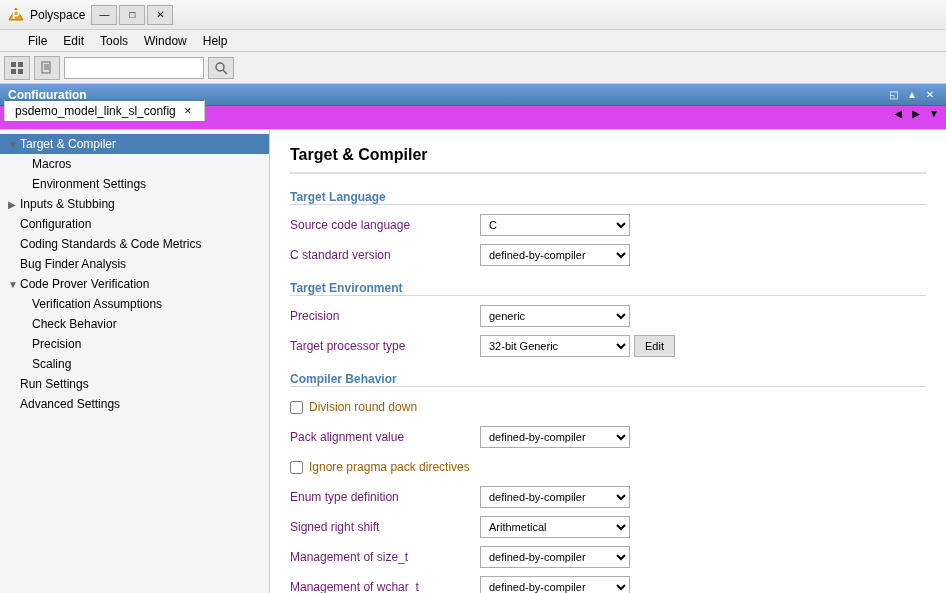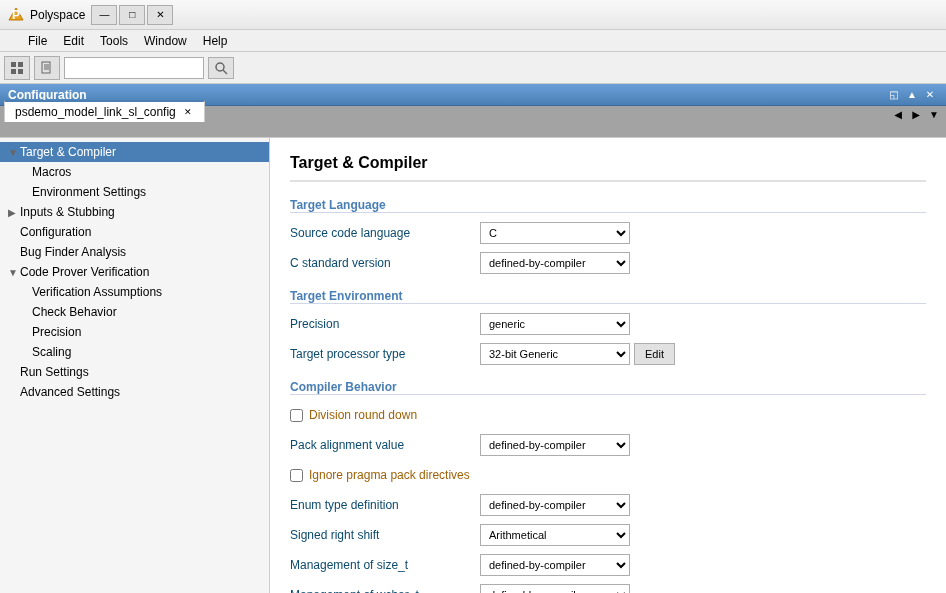--- a/index.html
+++ b/index.html
@@ -98,26 +98,26 @@
       background: transparent;
       border: none;
       color: white;
       cursor: pointer;
       font-size: 10px;
       display: flex; align-items: center; justify-content: center;
     }
 
     
     .tab-row {
-      height: 32px;
-      background: #a3a3a3;
+      height: 24px;
+      background: #d946ef;
       border-bottom: 1px solid #ccc;
       display: flex;
       align-items: flex-end;
-      padding: 15px 4px;
+      padding: 8px 4px;
     }
     .tab {
       height: 22px;
       background: #f5f5f5;
       border: 1px solid #ccc;
       border-bottom: none;
       padding: 0 10px;
       display: flex;
       align-items: center;
       gap: 6px;
@@ -212,21 +212,21 @@
     .form-row {
       display: flex;
       align-items: center;
       margin-bottom: 6px;
       min-height: 24px;
     }
     .form-label {
       width: 190px;
       min-width: 190px;
       font-size: 12px;
-      color: #0c4a6e;
+      color: #701a75;
       padding-right: 8px;
     }
     .form-control {
       display: flex;
       align-items: center;
       gap: 4px;
     }
     select {
       height: 22px;
       border: 1px solid #adadad;
@@ -350,20 +350,24 @@
       <div class="tree-item">
         <span class="tree-toggle">▶</span>
         <span class="tree-label">Inputs &amp; Stubbing</span>
       </div>
       <div class="tree-item">
         <span class="tree-toggle"> </span>
         <span class="tree-label">Configuration</span>
       </div>
       <div class="tree-item">
         <span class="tree-toggle"> </span>
+        <span class="tree-label">Coding Standards &amp; Code Metrics</span>
+      </div>
+      <div class="tree-item">
+        <span class="tree-toggle"> </span>
         <span class="tree-label">Bug Finder Analysis</span>
       </div>
       <div class="tree-item">
         <span class="tree-toggle">▼</span>
         <span class="tree-label">Code Prover Verification</span>
       </div>
       <div class="tree-item indent1">
         <span class="tree-toggle"> </span>
         <span class="tree-label">Verification Assumptions</span>
       </div>

